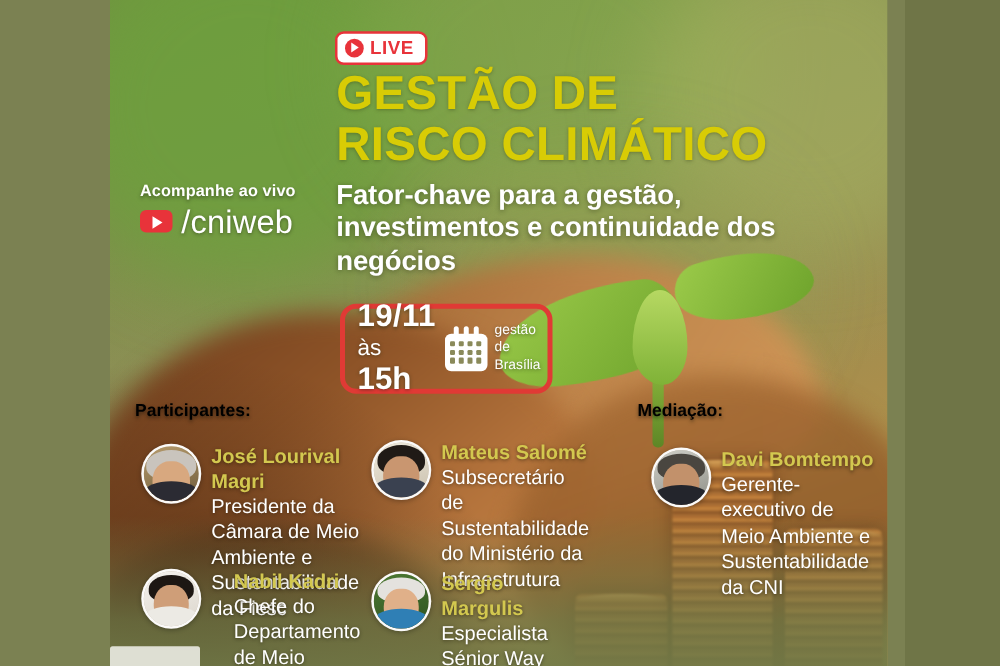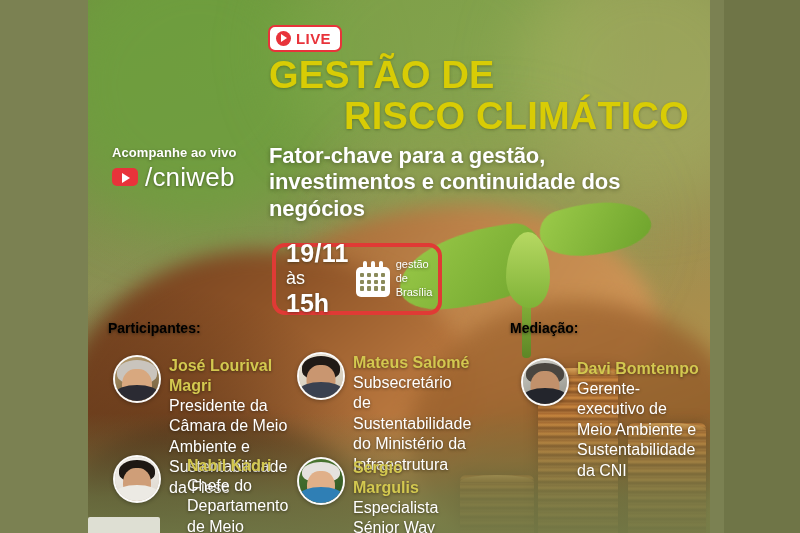--- a/index.html
+++ b/index.html
@@ -76,21 +76,21 @@
   .live-play{width:15px;height:15px;border-radius:50%;background:#e8333a;position:relative;flex:none;}
   .live-play::after{content:"";position:absolute;left:5px;top:3.4px;border-left:6px solid #fff;
     border-top:4px solid transparent;border-bottom:4px solid transparent;}
   .live-text{color:#e8333a;font-weight:bold;font-size:15px;letter-spacing:.4px;line-height:1;}
 
   .title{
     position:absolute;left:269px;top:55px;width:420px;color:#d8cc05;
     font-weight:bold;font-size:38px;line-height:1.07;letter-spacing:.2px;
     text-shadow:0 1px 3px rgba(40,45,15,.35);
   }
-  .title .l2{display:block;text-align:right;}
+  .title .l2{display:block;}
 
   .subtitle{
     position:absolute;left:269px;top:143px;width:410px;color:#ffffff;
     font-weight:bold;font-size:22px;line-height:1.2;letter-spacing:-.1px;
     text-shadow:0 1px 4px rgba(30,35,15,.45);
   }
 
   .watch{position:absolute;left:112px;top:145px;width:150px;}
   .watch-label{color:#ffffff;font-weight:bold;font-size:13px;letter-spacing:.1px;
     text-shadow:0 1px 3px rgba(30,35,15,.5);}

